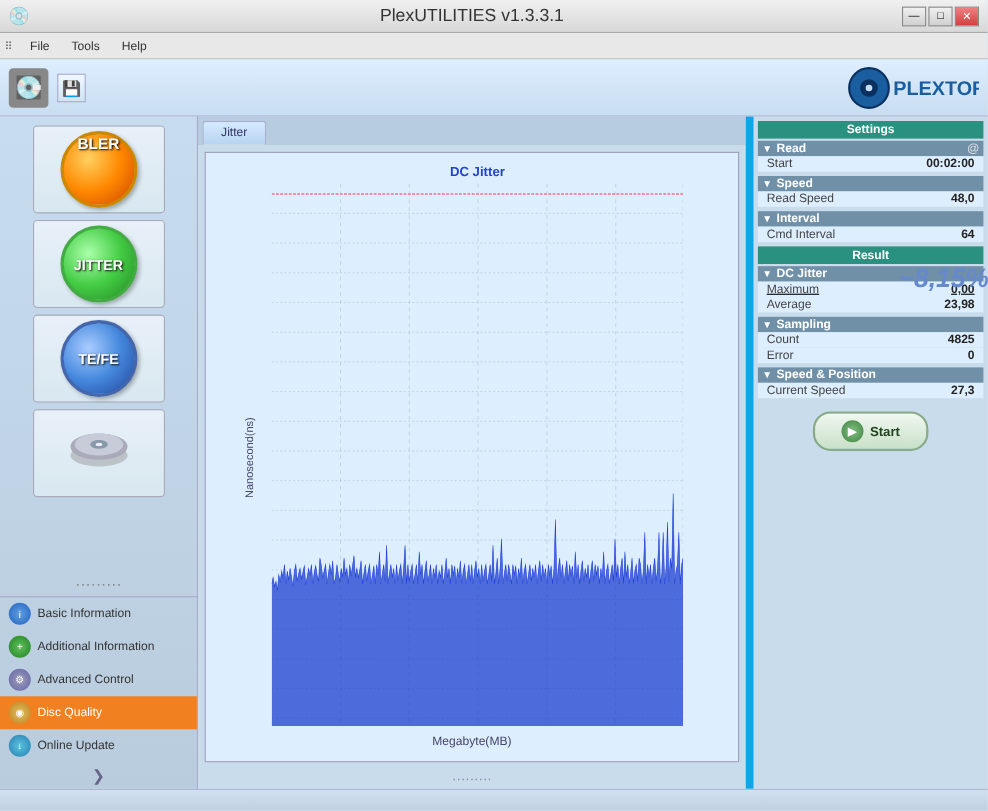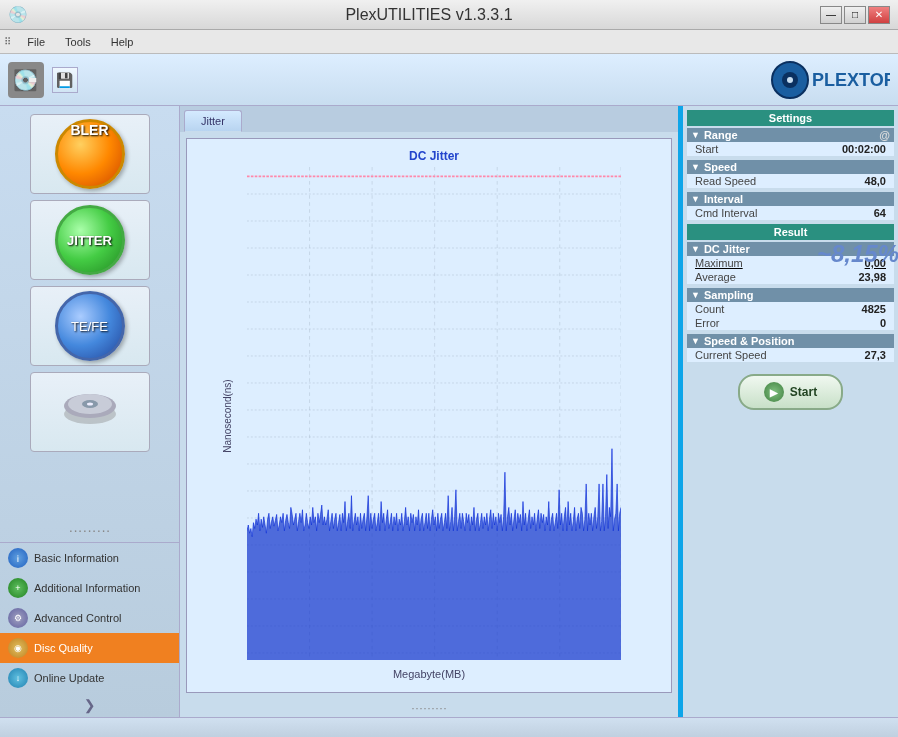--- a/index.html
+++ b/index.html
@@ -48,21 +48,21 @@
     .tab { padding: 4px 16px; background: linear-gradient(to bottom, #e0eef8, #c8dce8); border: 1px solid #aac; border-bottom: none; cursor: pointer; font-size: 11px; color: #336; border-radius: 3px 3px 0 0; }
     .tab.active { background: linear-gradient(to bottom, #d4eaff, #b8d4f0); border-bottom: 1px solid #c8dcec; }
 
     
     .chart-container { flex: 1; background: #c8dcec; padding: 6px; display: flex; }
     .chart-inner { flex: 1; background: #ddeeff; border: 1px solid #99b; position: relative; padding: 10px 50px 50px 60px; }
     .chart-title { text-align: center; font-weight: bold; color: #2244cc; font-size: 12px; margin-bottom: 4px; }
     svg.chart { width: 100%; height: 100%; }
 
     
-    .right-panel { width: 220px; background: #c8dcec; border-left: 5px solid #0ea5e9; display: flex; flex-direction: column; padding: 4px; gap: 2px; }
+    .right-panel { width: 220px; background: #c8dcec; border-left: 7px solid #0ea5e9; display: flex; flex-direction: column; padding: 4px; gap: 2px; }
     .panel-section-header { background: #2a9080; color: white; padding: 2px 6px; font-size: 11px; font-weight: bold; text-align: center; }
     .panel-row-header { background: #7090a8; color: white; display: flex; align-items: center; padding: 1px 4px; font-size: 11px; font-weight: bold; }
     .collapse-icon { margin-right: 4px; font-size: 9px; }
     .panel-row { display: flex; justify-content: space-between; align-items: center; padding: 1px 8px; background: #ddeeff; font-size: 11px; }
     .panel-row-label { color: #444; }
     .panel-row-value { color: #222; font-weight: bold; }
     .result-header { background: #2a9080; color: white; padding: 2px 6px; font-size: 11px; font-weight: bold; text-align: center; }
     .start-btn-area { display: flex; justify-content: center; padding: 8px; }
     .start-btn { background: linear-gradient(to bottom, #f0f8f0, #c8e0c8); border: 2px solid #88aa88; border-radius: 16px; padding: 6px 24px; cursor: pointer; font-size: 12px; font-weight: bold; color: #224422; display: flex; align-items: center; gap: 6px; }
     .start-btn-icon { width: 20px; height: 20px; border-radius: 50%; background: radial-gradient(circle, #80c080, #408040); display: flex; align-items: center; justify-content: center; color: white; font-size: 10px; }
@@ -71,21 +71,21 @@
 
     
     .status-bar { height: 20px; background: linear-gradient(to bottom, #d0e0f0, #c0d0e0); border-top: 1px solid #aac; display: flex; align-items: center; padding: 0 4px; font-size: 10px; color: #446; }
 
     
     .bler-btn { width: 70px; height: 70px; border-radius: 50%; background: radial-gradient(circle at 35% 35%, #ffd060, #ff8800, #cc4400); border: 3px solid #cc8800; display: flex; align-items: flex-start; justify-content: center; cursor: pointer; box-shadow: 2px 2px 4px rgba(0,0,0,0.3); }
     .bler-text { color: white; font-weight: bold; font-size: 14px; text-shadow: 1px 1px 2px #000; }
     .jitter-btn { width: 70px; height: 70px; border-radius: 50%; background: radial-gradient(circle at 35% 35%, #aaffaa, #44cc44, #228822); border: 3px solid #44aa44; display: flex; align-items: center; justify-content: center; cursor: pointer; box-shadow: 2px 2px 4px rgba(0,0,0,0.3); }
     .jitter-text { color: white; font-weight: bold; font-size: 13px; text-shadow: 1px 1px 2px #000; }
     .tefe-btn { width: 70px; height: 70px; border-radius: 50%; background: radial-gradient(circle at 35% 35%, #aaccff, #4488dd, #224499); border: 3px solid #4466aa; display: flex; align-items: center; justify-content: center; cursor: pointer; box-shadow: 2px 2px 4px rgba(0,0,0,0.3); }
-    .tefe-text { color: white; font-weight: normal; font-size: 13px; text-shadow: 1px 1px 2px #000; }
+    .tefe-text { color: white; font-weight: bold; font-size: 13px; text-shadow: 1px 1px 2px #000; }
     .disc-btn { width: 70px; height: 70px; display: flex; align-items: center; justify-content: center; cursor: pointer; }
 
     .panel-relative { position: relative; text-decoration: underline; }
   </style>
 </head>
 <body>
 
 <div class="title-bar">
   <div style="width:30px; display:flex; align-items:center;">
     <span style="font-size:16px;">💿</span>
@@ -289,21 +289,21 @@
 
     <div style="text-align:center; color:#888; font-size:12px; padding:2px;">·········</div>
   </div>
 
   <div class="right-panel">
     <div class="panel-section-header">Settings</div>
 
     <div class="panel-group">
       <div class="panel-row-header">
         <span class="collapse-icon">▼</span>
-        <span>Range</span>
+        <span>Read</span>
         <span style="margin-left:auto;" class="at-symbol">@</span>
       </div>
       <div class="panel-row">
         <span class="panel-row-label">Start</span>
         <span class="panel-row-value">00:02:00</span>
       </div>
     </div>
 
     <div class="panel-group">
       <div class="panel-row-header">

